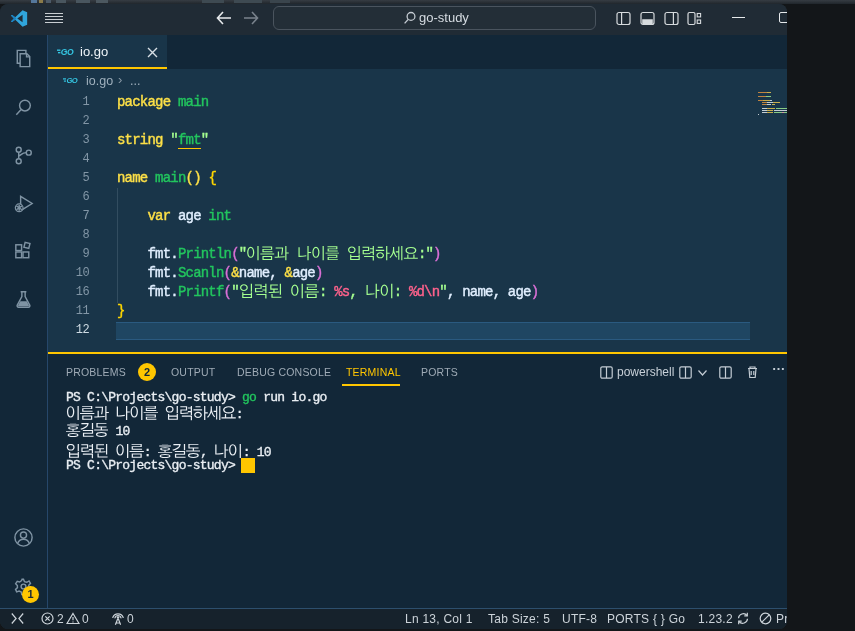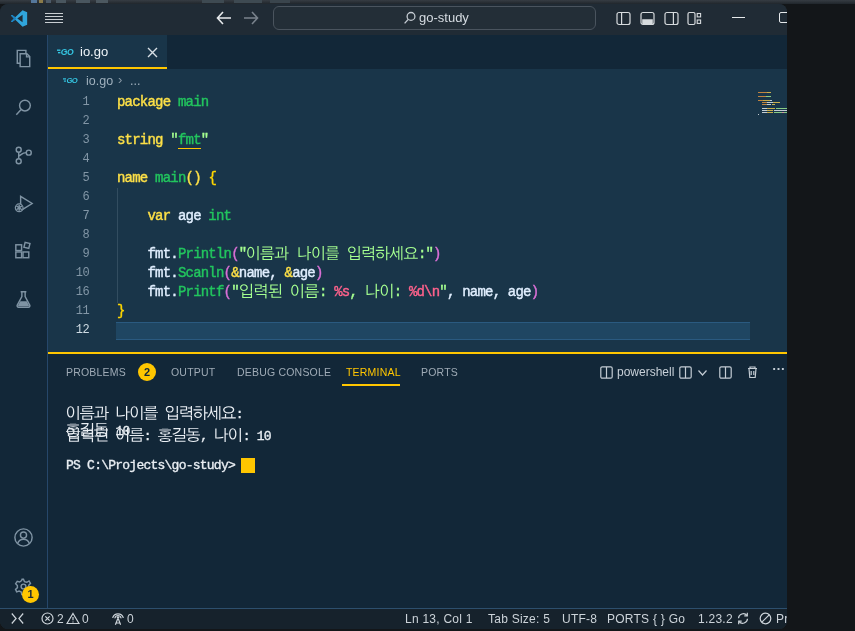--- a/index.html
+++ b/index.html
@@ -259,39 +259,40 @@
     <svg class="ic" style="left:746px;top:361px" width="13" height="14" viewBox="0 0 13 14">
 <path d="M2 3.5 H11 M4 3.5 V2 H9 V3.5 M3 3.5 L3.8 12.5 H9.2 L10 3.5 M5.2 6 V10 M7.8 6 V10" stroke="#c3ccd4" stroke-width="1.2" fill="none"></path>
     </svg>
     <div class="abs" style="left:772px;top:358px;height:14px;line-height:14px;font-size:13px;letter-spacing:1px;color:#c3ccd4;font-weight:bold">⋯</div>
     <svg class="ic" style="left:799px;top:364px" width="13" height="9" viewBox="0 0 13 9">
 <path d="M1.5 7.5 L6.5 2 L11.5 7.5" stroke="#c3ccd4" stroke-width="1.3" fill="none"></path>
     </svg>
     <svg class="ic" style="left:824px;top:362px" width="12" height="12" viewBox="0 0 12 12">
 <path d="M1 1 L11 11 M11 1 L1 11" stroke="#c3ccd4" stroke-width="1.3"></path>
     </svg>
+    <div class="tln" style="top:385px">PS C:\Projects\go-study&gt; <span class="y">go</span> run io.go</div>
     <div class="tln" style="top:402px"><svg class="kr" width="169.74" height="17" viewBox="0 0 169.74 17" fill="#e9eef3">
         <use href="#kc774" transform="translate(-0.85 12.6) scale(0.016106)"></use>
         <use href="#kb984" transform="translate(13.30 12.6) scale(0.016106)"></use>
         <use href="#kacfc" transform="translate(27.45 12.6) scale(0.016106)"></use>
         <use href="#kb098" transform="translate(48.65 12.6) scale(0.016106)"></use>
         <use href="#kc774" transform="translate(62.80 12.6) scale(0.016106)"></use>
         <use href="#kb97c" transform="translate(76.95 12.6) scale(0.016106)"></use>
         <use href="#kc785" transform="translate(98.14 12.6) scale(0.016106)"></use>
         <use href="#kb825" transform="translate(112.29 12.6) scale(0.016106)"></use>
         <use href="#kd558" transform="translate(126.44 12.6) scale(0.016106)"></use>
         <use href="#kc138" transform="translate(140.59 12.6) scale(0.016106)"></use>
         <use href="#kc694" transform="translate(154.74 12.6) scale(0.016106)"></use>
       </svg>:</div>
     <div class="tln" style="top:419px"><svg class="kr" width="42.45" height="17" viewBox="0 0 42.45 17" fill="#e9eef3">
         <use href="#kd64d" transform="translate(-0.85 12.6) scale(0.016106)"></use>
         <use href="#kae38" transform="translate(13.30 12.6) scale(0.016106)"></use>
         <use href="#kb3d9" transform="translate(27.45 12.6) scale(0.016106)"></use>
       </svg> 10</div>
-    <div class="tln" style="top:424px"><svg class="kr" width="77.80" height="17" viewBox="0 0 77.80 17" fill="#e9eef3">
+    <div class="tln" style="top:440px"><svg class="kr" width="77.80" height="17" viewBox="0 0 77.80 17" fill="#e9eef3">
         <use href="#kc785" transform="translate(-0.85 12.6) scale(0.016106)"></use>
         <use href="#kb825" transform="translate(13.30 12.6) scale(0.016106)"></use>
         <use href="#kb41c" transform="translate(27.45 12.6) scale(0.016106)"></use>
         <use href="#kc774" transform="translate(48.65 12.6) scale(0.016106)"></use>
         <use href="#kb984" transform="translate(62.80 12.6) scale(0.016106)"></use>
       </svg>: <svg class="kr" width="42.45" height="17" viewBox="0 0 42.45 17" fill="#e9eef3">
         <use href="#kd64d" transform="translate(-0.85 12.6) scale(0.016106)"></use>
         <use href="#kae38" transform="translate(13.30 12.6) scale(0.016106)"></use>
         <use href="#kb3d9" transform="translate(27.45 12.6) scale(0.016106)"></use>
       </svg>, <svg class="kr" width="28.30" height="17" viewBox="0 0 28.30 17" fill="#e9eef3">

